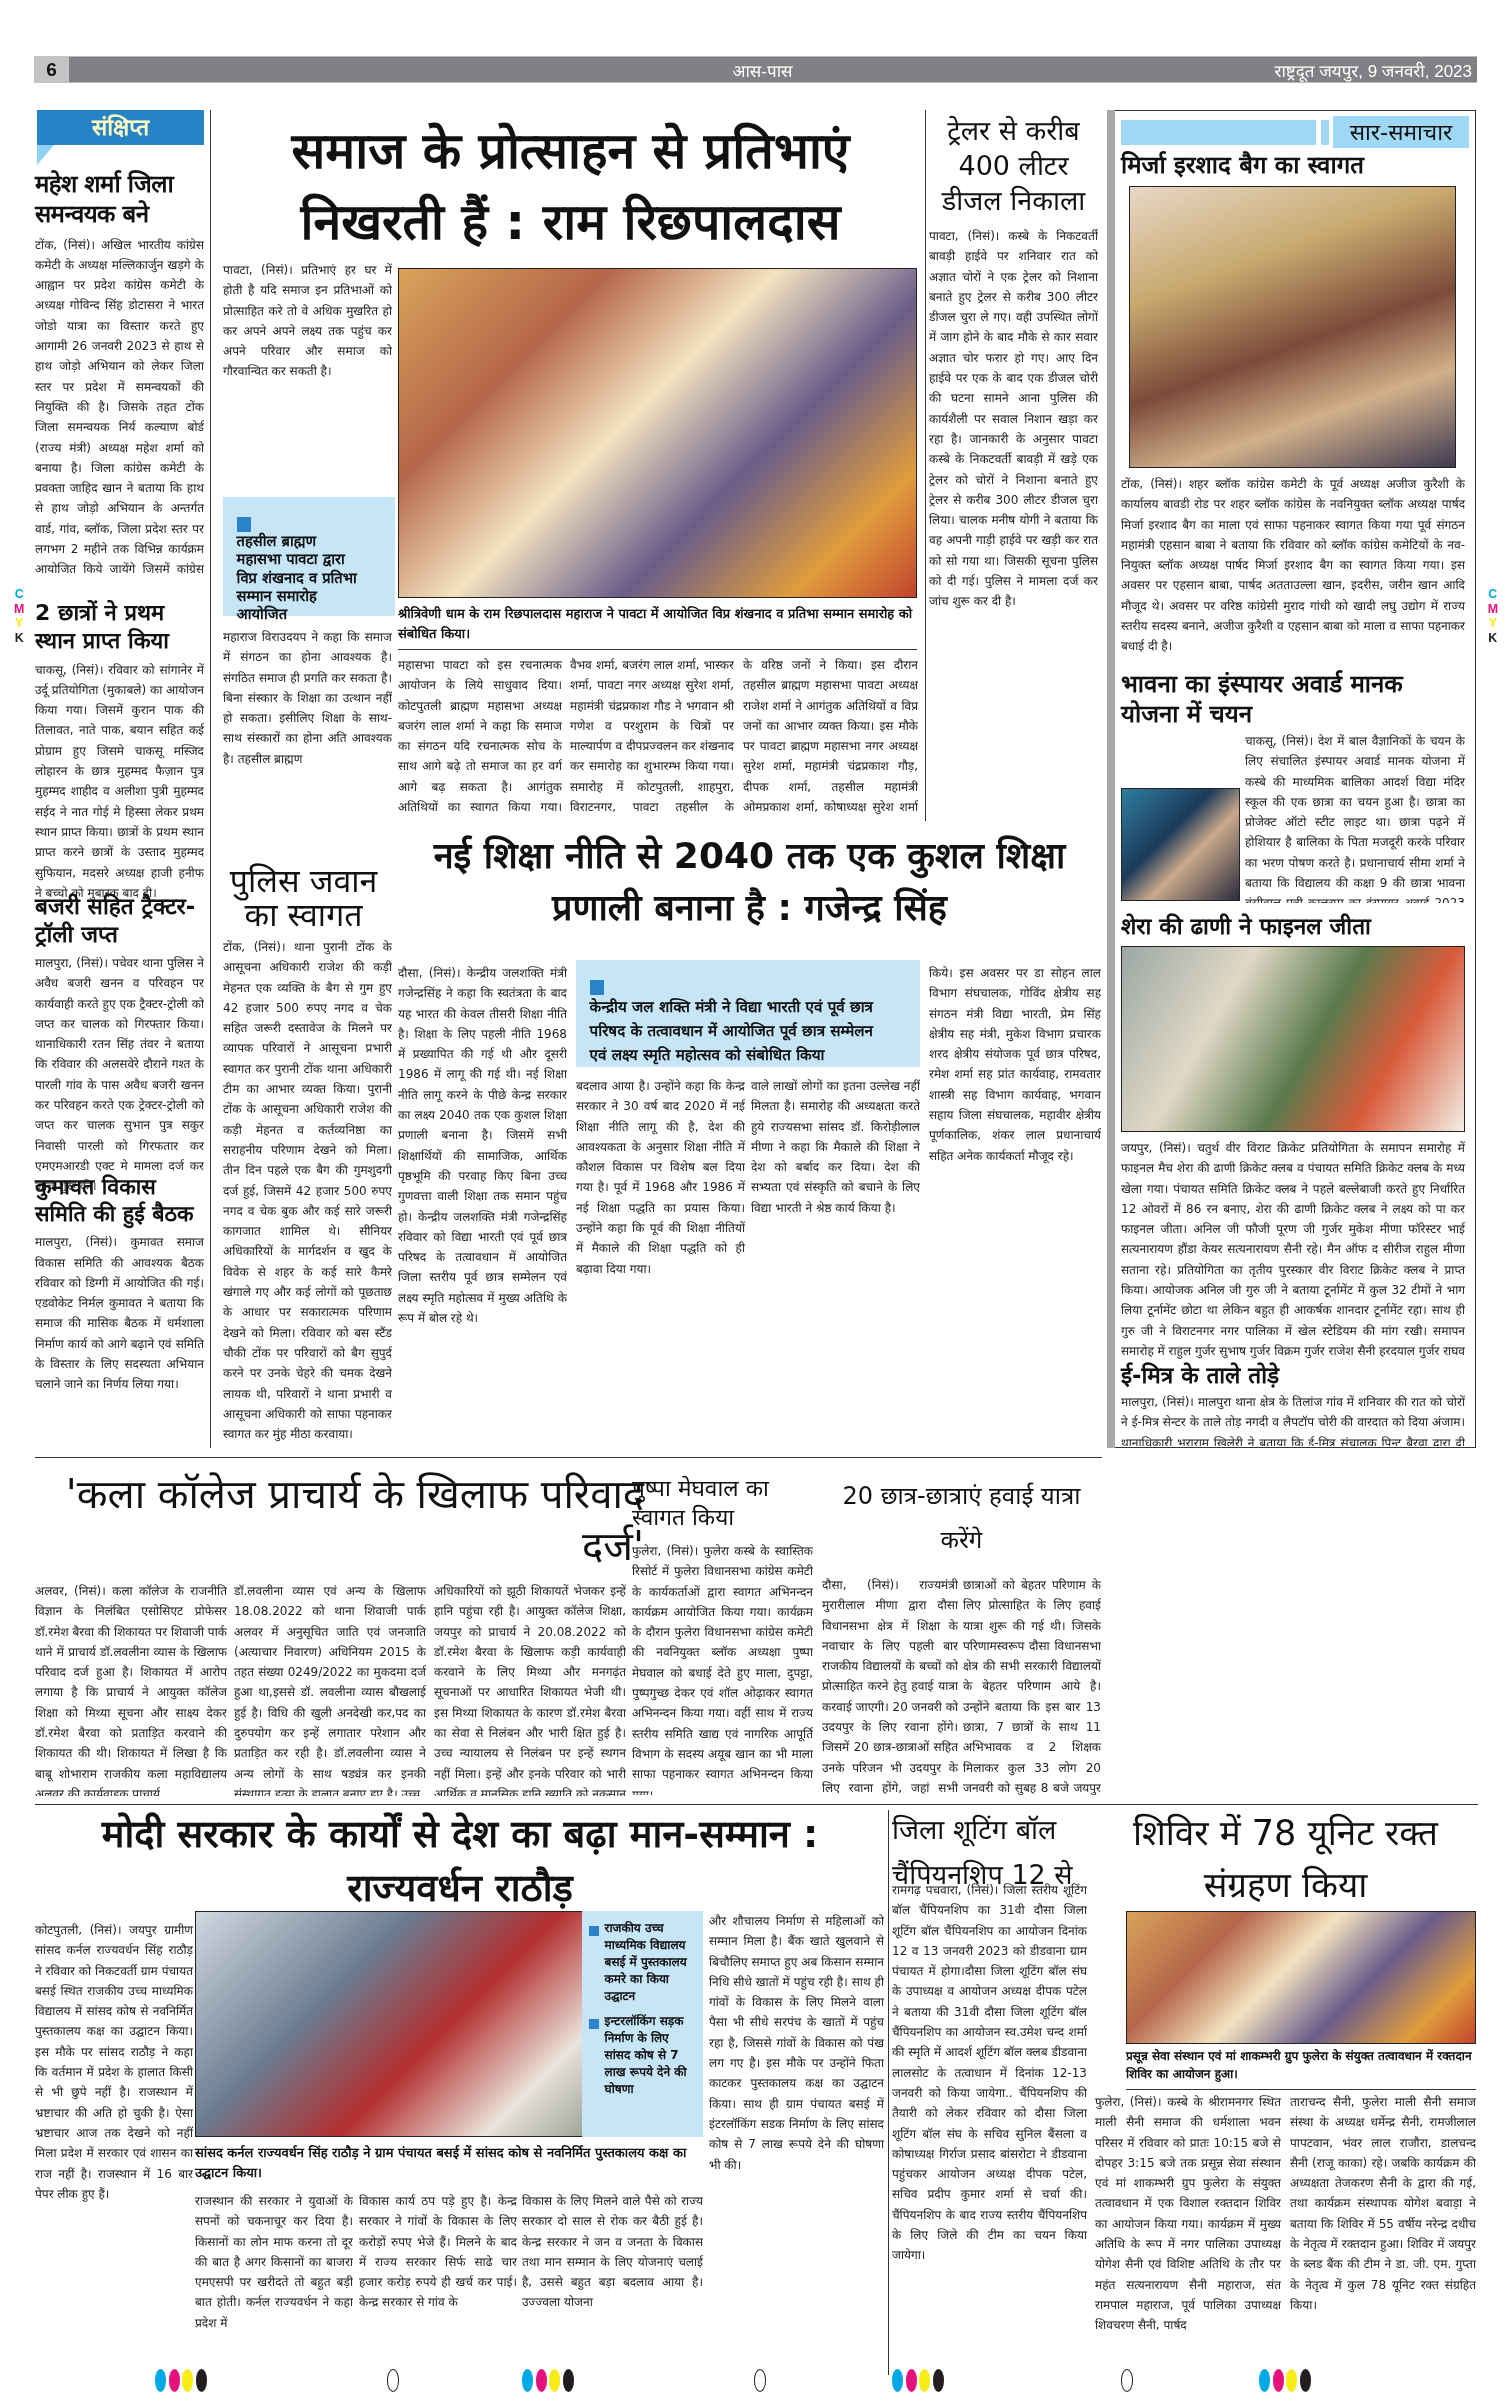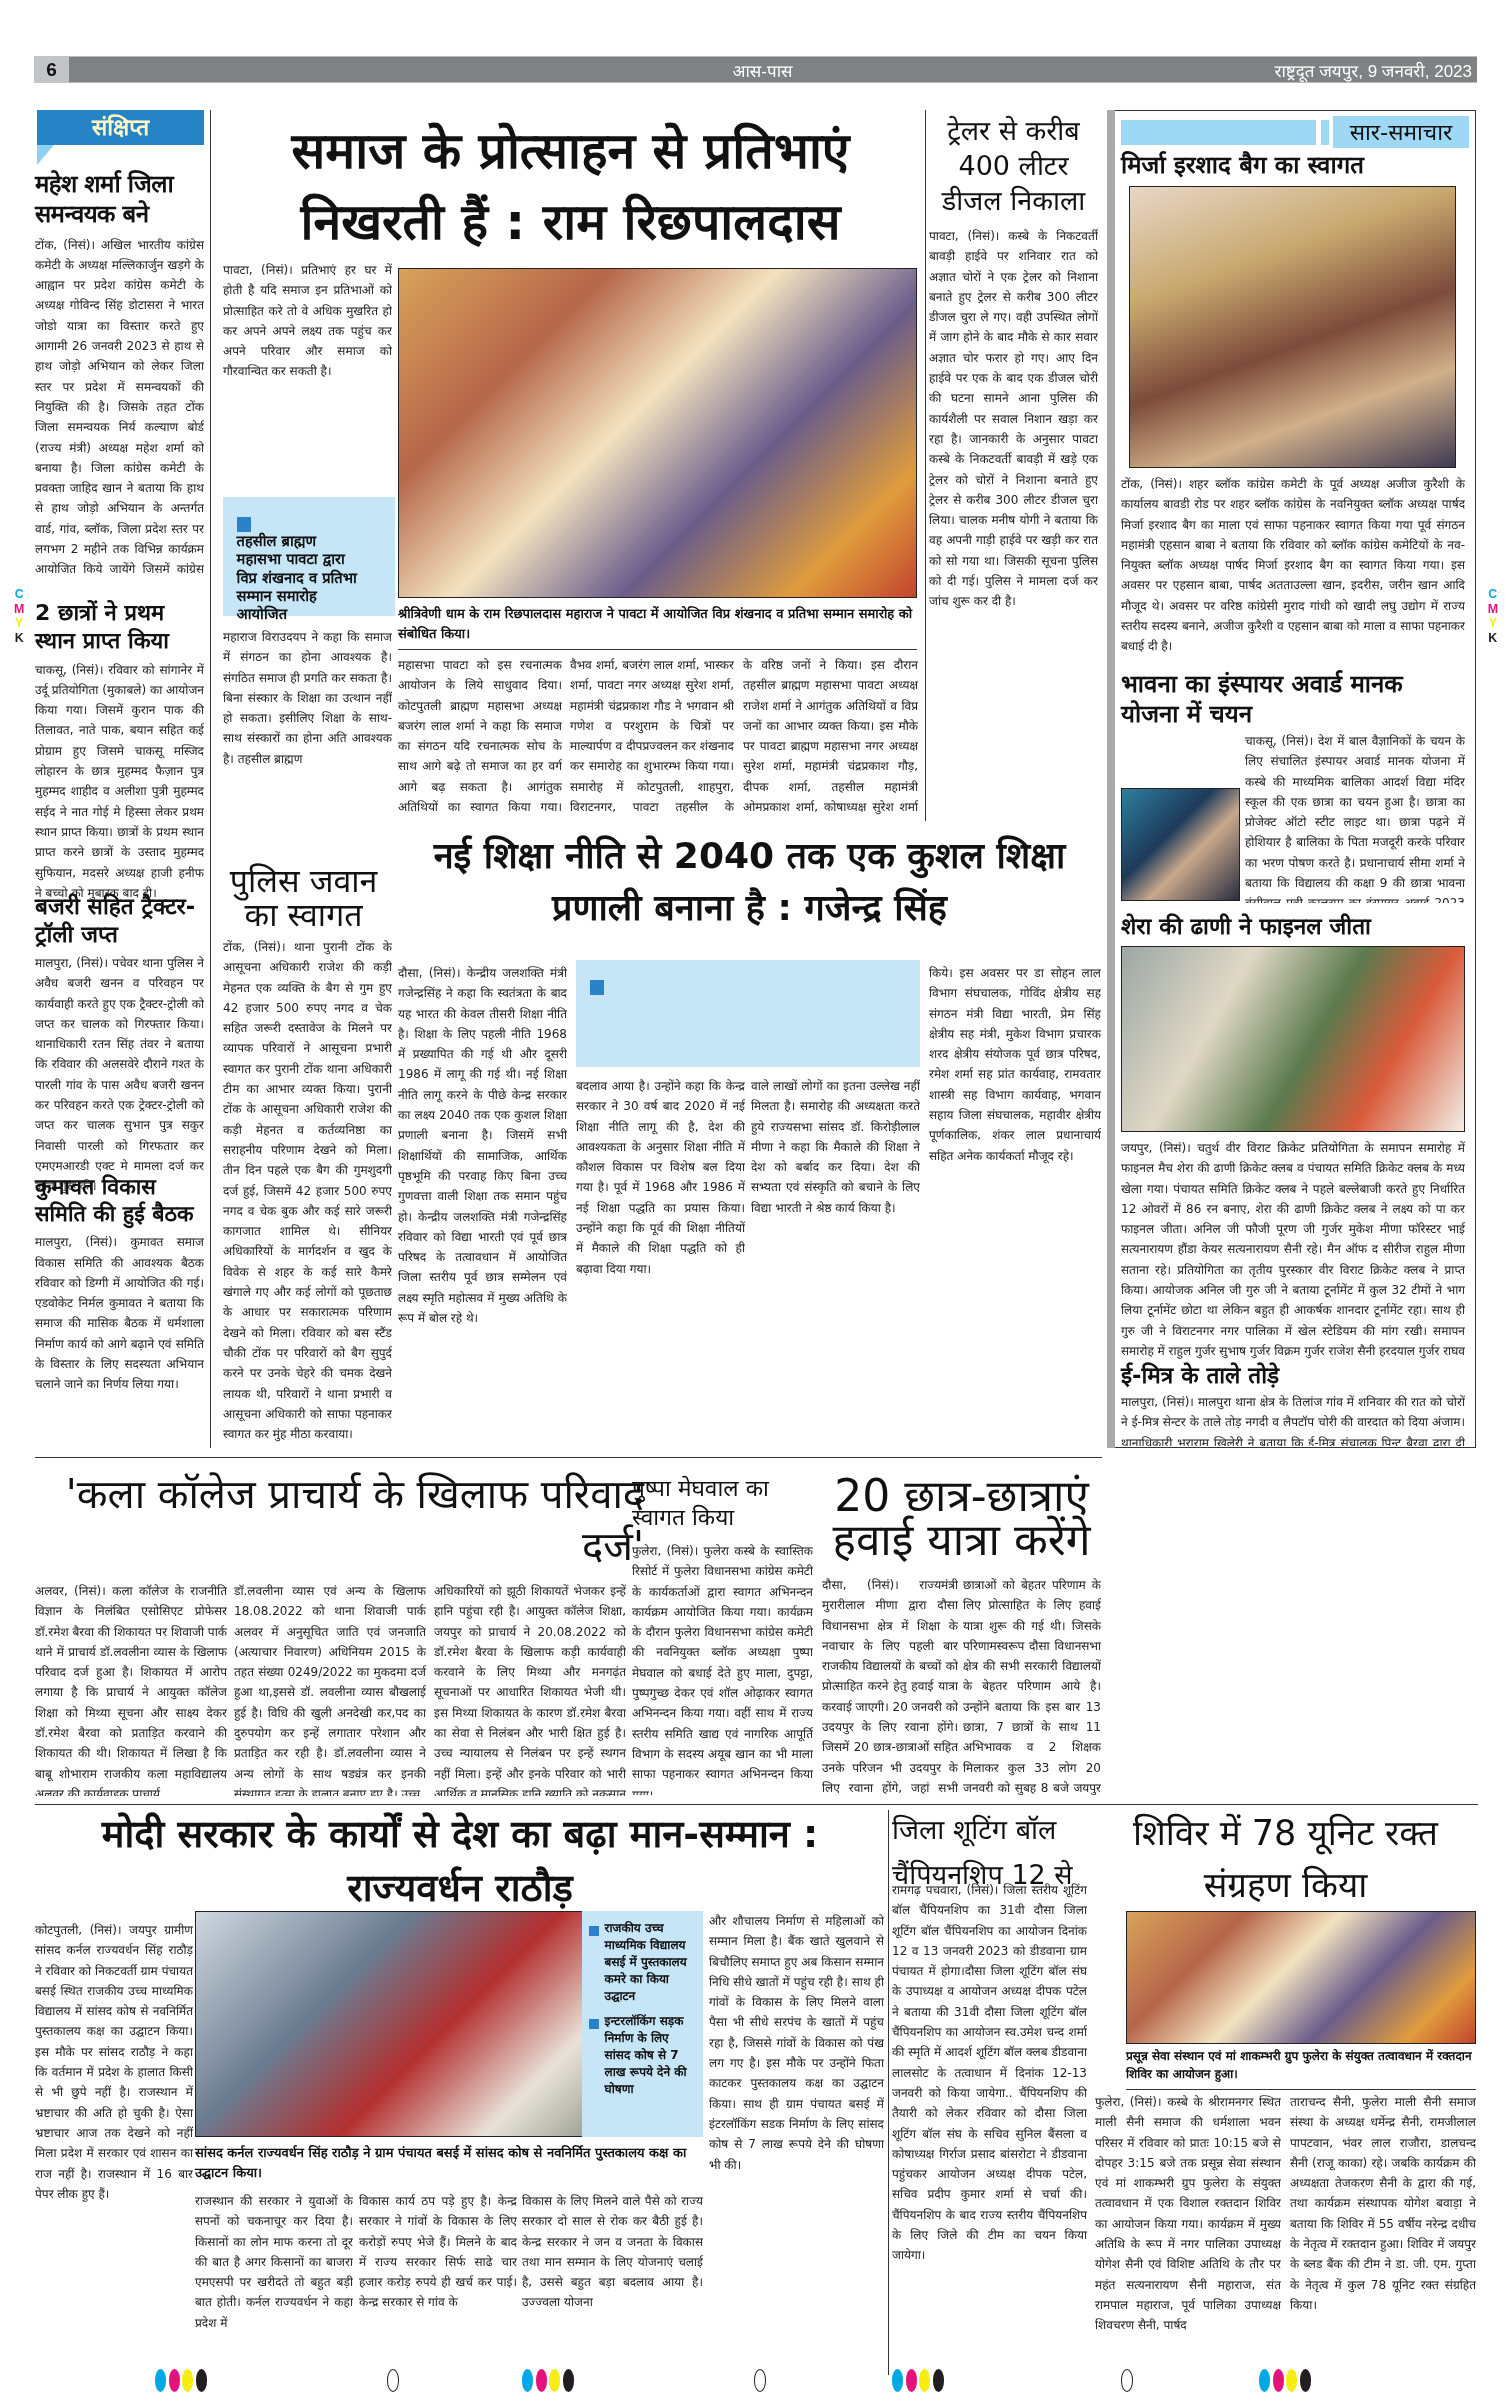--- a/index.html
+++ b/index.html
@@ -118,36 +118,36 @@
   <div style="color:#f7ec13">Y</div>
   <div style="color:#231f20">K</div>
 </div>
 
 <div class="abs headL" style="left:219px;top:864px;width:169px;font-size:32px;text-align:center;line-height:34px">पुलिस जवान का स्वागत</div>
 <div class="abs body" style="left:223px;top:937px;width:169px;height:508px">टोंक, (निसं)। थाना पुरानी टोंक के आसूचना अधिकारी राजेश की कड़ी मेहनत एक व्यक्ति के बैग से गुम हुए 42 हजार 500 रुपए नगद व चेक सहित जरूरी दस्तावेज के मिलने पर व्यापक परिवारों ने आसूचना प्रभारी स्वागत कर पुरानी टोंक थाना अधिकारी टीम का आभार व्यक्त किया। पुरानी टोंक के आसूचना अधिकारी राजेश की कड़ी मेहनत व कर्तव्यनिष्ठा का सराहनीय परिणाम देखने को मिला। तीन दिन पहले एक बैग की गुमशुदगी दर्ज हुई, जिसमें 42 हजार 500 रुपए नगद व चेक बुक और कई सारे जरूरी कागजात शामिल थे। सीनियर अधिकारियों के मार्गदर्शन व खुद के विवेक से शहर के कई सारे कैमरे खंगाले गए और कई लोगों को पूछताछ के आधार पर सकारात्मक परिणाम देखने को मिला। रविवार को बस स्टैंड चौकी टोंक पर परिवारों को बैग सुपुर्द करने पर उनके चेहरे की चमक देखने लायक थी, परिवारों ने थाना प्रभारी व आसूचना अधिकारी को साफा पहनाकर स्वागत कर मुंह मीठा करवाया।</div>
 
 <div class="abs head" style="left:398px;top:830px;width:703px;font-size:36px;text-align:center;line-height:52px">नई शिक्षा नीति से 2040 तक एक कुशल शिक्षा प्रणाली बनाना है : गजेन्द्र सिंह</div>
 <div class="abs body" style="left:398px;top:963px;width:169px;height:486px">दौसा, (निसं)। केन्द्रीय जलशक्ति मंत्री गजेन्द्रसिंह ने कहा कि स्वतंत्रता के बाद यह भारत की केवल तीसरी शिक्षा नीति है। शिक्षा के लिए पहली नीति 1968 में प्रख्यापित की गई थी और दूसरी 1986 में लागू की गई थी। नई शिक्षा नीति लागू करने के पीछे केन्द्र सरकार का लक्ष्य 2040 तक एक कुशल शिक्षा प्रणाली बनाना है। जिसमें सभी शिक्षार्थियों की सामाजिक, आर्थिक पृष्ठभूमि की परवाह किए बिना उच्च गुणवत्ता वाली शिक्षा तक समान पहुंच हो। केन्द्रीय जलशक्ति मंत्री गजेन्द्रसिंह रविवार को विद्या भारती एवं पूर्व छात्र परिषद के तत्वावधान में आयोजित जिला स्तरीय पूर्व छात्र सम्मेलन एवं लक्ष्य स्मृति महोत्सव में मुख्य अतिथि के रूप में बोल रहे थे।</div>
 <div class="abs box" style="left:576px;top:960px;width:344px;height:107px">
-  <span class="bullet"></span>
+  <span class="bullet"></span><span class="headL" style="font-size:15.2px;font-weight:bold;display:inline-block;width:294px;line-height:24px">केन्द्रीय जल शक्ति मंत्री ने विद्या भारती एवं पूर्व छात्र परिषद के तत्वावधान में आयोजित पूर्व छात्र सम्मेलन एवं लक्ष्य स्मृति महोत्सव को संबोधित किया</span>
 </div>
 <div class="abs body" style="left:576px;top:1076px;width:169px;height:373px">बदलाव आया है। उन्होंने कहा कि केन्द्र सरकार ने 30 वर्ष बाद 2020 में नई शिक्षा नीति लागू की है, देश की आवश्यकता के अनुसार शिक्षा नीति में कौशल विकास पर विशेष बल दिया गया है। पूर्व में 1968 और 1986 में नई शिक्षा पद्धति का प्रयास किया। उन्होंने कहा कि पूर्व की शिक्षा नीतियों में मैकाले की शिक्षा पद्धति को ही बढ़ावा दिया गया।</div>
 <div class="abs body" style="left:751px;top:1076px;width:169px;height:373px">वाले लाखों लोगों का इतना उल्लेख नहीं मिलता है। समारोह की अध्यक्षता करते हुये राज्यसभा सांसद डॉ. किरोड़ीलाल मीणा ने कहा कि मैकाले की शिक्षा ने देश को बर्बाद कर दिया। देश की सभ्यता एवं संस्कृति को बचाने के लिए विद्या भारती ने श्रेष्ठ कार्य किया है।</div>
 <div class="abs body" style="left:929px;top:963px;width:172px;height:486px">किये। इस अवसर पर डा सोहन लाल विभाग संघचालक, गोविंद क्षेत्रीय सह संगठन मंत्री विद्या भारती, प्रेम सिंह क्षेत्रीय सह मंत्री, मुकेश विभाग प्रचारक शरद क्षेत्रीय संयोजक पूर्व छात्र परिषद, रमेश शर्मा सह प्रांत कार्यवाह, रामवतार शास्त्री सह विभाग कार्यवाह, भगवान सहाय जिला संघचालक, महावीर क्षेत्रीय पूर्णकालिक, शंकर लाल प्रधानाचार्य सहित अनेक कार्यकर्ता मौजूद रहे।</div>
 
 <div class="abs hr" style="left:35px;top:1457px;width:1067px"></div>
 <div class="abs headL" style="left:45px;top:1468px;width:599px;font-size:40px;text-align:right;line-height:52px">'कला कॉलेज प्राचार्य के खिलाफ परिवाद दर्ज'</div>
 <div class="abs body" style="left:35px;top:1581px;width:192px;height:215px">अलवर, (निसं)। कला कॉलेज के राजनीति विज्ञान के निलंबित एसोसिएट प्रोफेसर डॉ.रमेश बैरवा की शिकायत पर शिवाजी पार्क थाने में प्राचार्य डॉ.लवलीना व्यास के खिलाफ परिवाद दर्ज हुआ है। शिकायत में आरोप लगाया है कि प्राचार्य ने आयुक्त कॉलेज शिक्षा को मिथ्या सूचना और साक्ष्य देकर डॉ.रमेश बैरवा को प्रताड़ित करवाने की शिकायत की थी। शिकायत में लिखा है कि बाबू शोभाराम राजकीय कला महाविद्यालय अलवर की कार्यवाहक प्राचार्य</div>
 <div class="abs body" style="left:234px;top:1581px;width:192px;height:215px">डॉ.लवलीना व्यास एवं अन्य के खिलाफ 18.08.2022 को थाना शिवाजी पार्क अलवर में अनुसूचित जाति एवं जनजाति (अत्याचार निवारण) अधिनियम 2015 के तहत संख्या 0249/2022 का मुकदमा दर्ज हुआ था,इससे डॉ. लवलीना व्यास बौखलाई हुई है। विधि की खुली अनदेखी कर,पद का दुरुपयोग कर इन्हें लगातार परेशान और प्रताड़ित कर रही है। डॉ.लवलीना व्यास ने अन्य लोगों के साथ षड्यंत्र कर इनकी संस्थागत हत्या के हालात बनाए हुए है। उच्च</div>
 <div class="abs body" style="left:434px;top:1581px;width:192px;height:215px">अधिकारियों को झूठी शिकायतें भेजकर इन्हें हानि पहुंचा रही है। आयुक्त कॉलेज शिक्षा, जयपुर को प्राचार्य ने 20.08.2022 को डॉ.रमेश बैरवा के खिलाफ कड़ी कार्यवाही करवाने के लिए मिथ्या और मनगढ़ंत सूचनाओं पर आधारित शिकायत भेजी थी। इस मिथ्या शिकायत के कारण डॉ.रमेश बैरवा का सेवा से निलंबन और भारी क्षित हुई है। उच्च न्यायालय से निलंबन पर इन्हें स्थगन नहीं मिला। इन्हें और इनके परिवार को भारी आर्थिक व मानसिक हानि,ख्याति को नुकसान पहुंचा है।</div>
 
 <div class="abs headL" style="left:632px;top:1474px;width:181px;font-size:22.6px;line-height:29px">पुष्पा मेघवाल का स्वागत किया</div>
 <div class="abs body" style="left:632px;top:1541px;width:181px;height:254px">फुलेरा, (निसं)। फुलेरा कस्बे के स्वास्तिक रिसोर्ट में फुलेरा विधानसभा कांग्रेस कमेटी के कार्यकर्ताओं द्वारा स्वागत अभिनन्दन कार्यक्रम आयोजित किया गया। कार्यक्रम के दौरान फुलेरा विधानसभा कांग्रेस कमेटी की नवनियुक्त ब्लॉक अध्यक्षा पुष्पा मेघवाल को बधाई देते हुए माला, दुपट्टा, पुष्पगुच्छ देकर एवं शॉल ओढ़ाकर स्वागत अभिनन्दन किया गया। वहीं साथ में राज्य स्तरीय समिति खाद्य एवं नागरिक आपूर्ति विभाग के सदस्य अयूब खान का भी माला साफा पहनाकर स्वागत अभिनन्दन किया गया।</div>
 
-<div class="abs headL" style="left:822px;top:1474px;width:279px;font-size:44px;text-align:center;line-height:44px">20 छात्र-छात्राएं हवाई यात्रा करेंगे</div>
+<div class="abs headL" style="left:822px;top:1474px;width:279px;font-size:24px;text-align:center;line-height:44px">20 छात्र-छात्राएं हवाई यात्रा करेंगे</div>
 <div class="abs body" style="left:822px;top:1575px;width:136px;height:220px">दौसा, (निसं)। राज्यमंत्री मुरारीलाल मीणा द्वारा दौसा विधानसभा क्षेत्र में शिक्षा के नवाचार के लिए पहली बार राजकीय विद्यालयों के बच्चों को प्रोत्साहित करने हेतु हवाई यात्रा करवाई जाएगी। 20 जनवरी को उदयपुर के लिए रवाना होंगे। जिसमें 20 छात्र-छात्राओं सहित उनके परिजन भी उदयपुर के लिए रवाना होंगे, जहां सभी टॉपर्स को 2 दिन का भ्रमण कराया जाएगा।</div>
 <div class="abs body" style="left:963px;top:1575px;width:138px;height:220px">छात्राओं को बेहतर परिणाम के लिए प्रोत्साहित के लिए हवाई यात्रा शुरू की गई थी। जिसके परिणामस्वरूप दौसा विधानसभा क्षेत्र की सभी सरकारी विद्यालयों के बेहतर परिणाम आये है। उन्होंने बताया कि इस बार 13 छात्रा, 7 छात्रों के साथ 11 अभिभावक व 2 शिक्षक मिलाकर कुल 33 लोग 20 जनवरी को सुबह 8 बजे जयपुर से उदयपुर के लिए हवाई जहाज से उड़ान भरेंगे।</div>
 
 <div class="abs hr" style="left:35px;top:1804px;width:1443px"></div>
 <div class="abs head" style="left:35px;top:1807px;width:850px;font-size:38px;text-align:center;line-height:54px">मोदी सरकार के कार्यों से देश का बढ़ा मान-सम्मान : राज्यवर्धन राठौड़</div>
 <div class="abs body" style="left:35px;top:1920px;width:158px;height:452px">कोटपुतली, (निसं)। जयपुर ग्रामीण सांसद कर्नल राज्यवर्धन सिंह राठौड़ ने रविवार को निकटवर्ती ग्राम पंचायत बसई स्थित राजकीय उच्च माध्यमिक विद्यालय में सांसद कोष से नवनिर्मित पुस्तकालय कक्ष का उद्घाटन किया। इस मौके पर सांसद राठौड़ ने कहा कि वर्तमान में प्रदेश के हालात किसी से भी छुपे नहीं है। राजस्थान में भ्रष्टाचार की अति हो चुकी है। ऐसा भ्रष्टाचार आज तक देखने को नहीं मिला प्रदेश में सरकार एवं शासन का राज नहीं है। राजस्थान में 16 बार पेपर लीक हुए हैं।</div>
 <div class="abs photo3" style="left:195px;top:1911px;width:508px;height:226px"></div>
 <div class="abs caption" style="left:195px;top:2143px;width:508px">सांसद कर्नल राज्यवर्धन सिंह राठौड़ ने ग्राम पंचायत बसई में सांसद कोष से नवनिर्मित पुस्तकालय कक्ष का उद्घाटन किया।</div>
 <div class="abs body" style="left:195px;top:2191px;width:158px;height:181px">राजस्थान की सरकार ने युवाओं के सपनों को चकनाचूर कर दिया है। किसानों का लोन माफ करना तो दूर की बात है अगर किसानों का बाजरा एमएसपी पर खरीदते तो बहुत बड़ी बात होती। कर्नल राज्यवर्धन ने कहा प्रदेश में</div>
 <div class="abs body" style="left:359px;top:2191px;width:158px;height:181px">विकास कार्य ठप पड़े हुए है। केन्द्र सरकार ने गांवों के विकास के लिए करोड़ों रुपए भेजे हैं। मिलने के बाद में राज्य सरकार सिर्फ साढे चार हजार करोड़ रुपये ही खर्च कर पाई। केन्द्र सरकार से गांव के</div>

